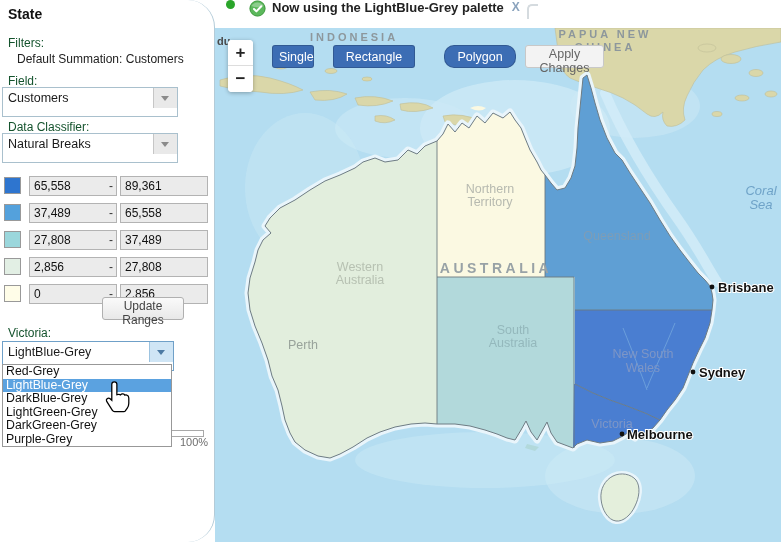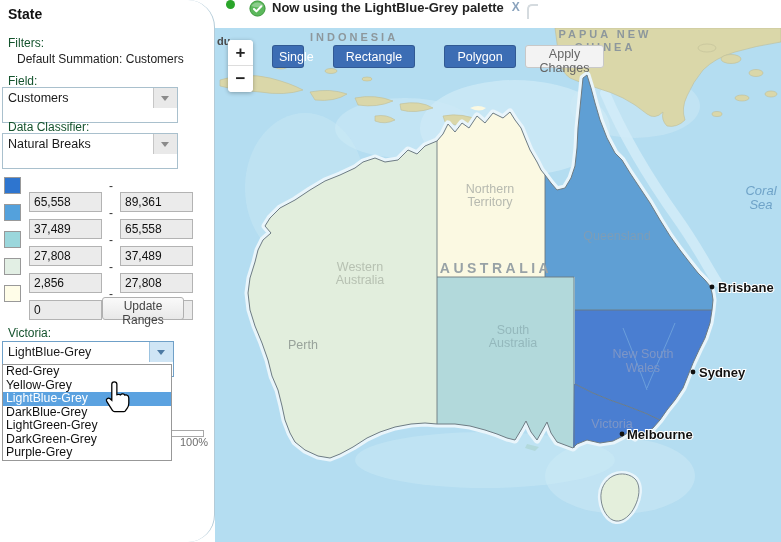--- a/index.html
+++ b/index.html
@@ -5,32 +5,32 @@
   html,body{margin:0;padding:0;}
   body{font-family:"Liberation Sans",sans-serif;color:#1a1a1a;}
   #app{position:relative;width:781px;height:542px;background:#fff;overflow:hidden;}
 
   
   #sidebar{position:absolute;left:0;top:0;width:215px;height:542px;background:#fff;
            border-right:1px solid #b3cbd8;box-sizing:border-box;border-radius:27px;}
   .sb-title{position:absolute;left:8px;top:6px;font-size:14px;font-weight:bold;color:#111;}
   .sb-label{position:absolute;left:8px;font-size:12px;color:#14532d;}
   .sb-indent{position:absolute;left:17px;font-size:12px;color:#222;}
-  .selectbox{position:absolute;left:2px;width:176px;height:36px;background:#fff;
+  .selectbox{position:absolute;left:2px;width:176px;height:30px;background:#fff;
              border:1px solid #a9c0cd;box-sizing:border-box;padding-left:32px;}
   .sel-txt{position:absolute;left:5px;top:3px;font-size:12.5px;white-space:nowrap;}
   .sel-btn{position:absolute;right:0;top:0;width:23px;height:20px;background:#e9e9e9;border-left:1px solid #c6c6c6;}
   .sel-arr{position:absolute;left:7px;top:8px;width:0;height:0;border:4px solid transparent;border-top:5px solid #8b8b8b;}
   .palette .selectbox{border-color:#6fa0c8;}
   .palette .sel-btn{background:#cfe5f5;border-left-color:#9cc3e0;}
   .palette .sel-arr{border-top-color:#4d7aa3;}
 
   .range-row{position:absolute;left:0;width:215px;height:22px;}
   .swatch{position:absolute;left:4px;top:1px;width:17px;height:17px;border:1px solid #999;box-sizing:border-box;}
-  .rng{position:absolute;top:16px;width:73px;height:20px;background:#ebebeb;border:1px solid #b3b3b3;
+  .rng{position:absolute;top:0;width:88px;height:20px;background:#ebebeb;border:1px solid #b3b3b3;
        box-sizing:border-box;font-family:"Liberation Sans",sans-serif;font-size:12px;color:#111;padding:1px 4px;}
   .rng.a{left:29px;} .rng.b{left:120px;}
   .dash{position:absolute;left:106px;top:3px;width:10px;text-align:center;font-size:12px;color:#333;}
   #update-btn{position:absolute;left:102px;top:297px;width:82px;height:23px;
       background:linear-gradient(#fafafa,#e8e8e8);border:1px solid #b0b0b0;border-radius:3px;
       font-family:"Liberation Sans",sans-serif;font-size:12px;color:#444;}
 
   #palette-list{position:absolute;left:2px;top:364px;width:170px;background:#fff;
       border:1px solid #989898;z-index:6;box-sizing:border-box;}
   .pal-item{height:13.5px;line-height:13.5px;font-size:12.3px;padding-left:3px;white-space:nowrap;color:#111;}
@@ -51,23 +51,23 @@
 
   
   #map{position:absolute;left:215px;top:28px;width:566px;height:514px;overflow:hidden;}
   #zoomctl{position:absolute;left:13px;top:12px;width:25px;z-index:5;border-radius:4px;
            box-shadow:0 1px 4px rgba(0,0,0,.3);overflow:hidden;background:#fff;}
   .zbtn{display:block;width:25px;height:26px;background:#fff;border:0;font-size:17px;font-weight:bold;color:#222;
         font-family:"Liberation Sans",sans-serif;padding:0;}
   .zbtn.zin{border-bottom:1px solid #ddd;}
   .mapbtn{position:absolute;top:17px;height:23px;border:1px solid rgba(0,0,0,.18);border-radius:3px;
           font-family:"Liberation Sans",sans-serif;font-size:12.5px;color:#fff;z-index:5;}
-  #btn-single{left:57px;width:32px;}
+  #btn-single{left:57px;width:42px;}
   #btn-rectangle{left:118px;width:82px;}
-  #btn-polygon{left:229px;width:72px;}
+  #btn-polygon{left:229px;width:72px;border-radius:10px;}
   #btn-apply{left:310px;width:79px;background:#f3f3f3;border:1px solid #c8c8c8;color:#666;}
 
   text{font-family:"Liberation Sans",sans-serif;}
   .sea-caps{font-size:11px;font-weight:bold;fill:#8d979c;letter-spacing:3px;}
   .country-lbl{font-size:14px;font-weight:bold;fill:#98a2a6;letter-spacing:3.5px;}
   .st-lbl{font-size:12.5px;}
   .city{font-size:13px;font-weight:bold;fill:#111;paint-order:stroke;stroke:#ffffff;stroke-width:2px;}
   .sea-it{font-size:13px;font-style:italic;fill:#6fa3c8;}
 </style>
 </head>
@@ -137,21 +137,20 @@
             <i class="sel-arr"></i>
           </span>
       </div>
     </div>
 
     <div id="slider-track"></div>
     <div id="slider-val">100%</div>
 
     <div id="palette-list">
       <div class="pal-item">Red-Grey</div>
-      <div class="pal-item">Yellow-Grey</div>
       <div class="pal-item sel" style="background: rgb(91, 162, 224);">LightBlue-Grey</div>
       <div class="pal-item">DarkBlue-Grey</div>
       <div class="pal-item">LightGreen-Grey</div>
       <div class="pal-item">DarkGreen-Grey</div>
       <div class="pal-item">Purple-Grey</div>
     </div>
 
     <svg id="hand-cursor" width="33" height="36" viewBox="0 0 26 28">
       <path d="M10.5 2c1.1 0 2 .9 2 2v8.2l1.2-.2c.5-.1 1.2 0 1.7.3.4-.5 1.2-.8 1.9-.7.6.1 1.2.4 1.5.9.5-.2 1.1-.2 1.6 0 .9.3 1.5 1.2 1.5 2.2v4.3c0 1.4-.4 2.7-1.2 3.8l-1.4 2c-.3.5-.9.8-1.5.8H10.7c-.7 0-1.3-.3-1.6-.9L4.5 17.5c-.4-.7-.3-1.6.3-2.1.7-.6 1.7-.6 2.4 0l1.3 1.2V4c0-1.1.9-2 2-2z" fill="#ffffff" stroke="#000" stroke-width="1"></path>
     </svg>

